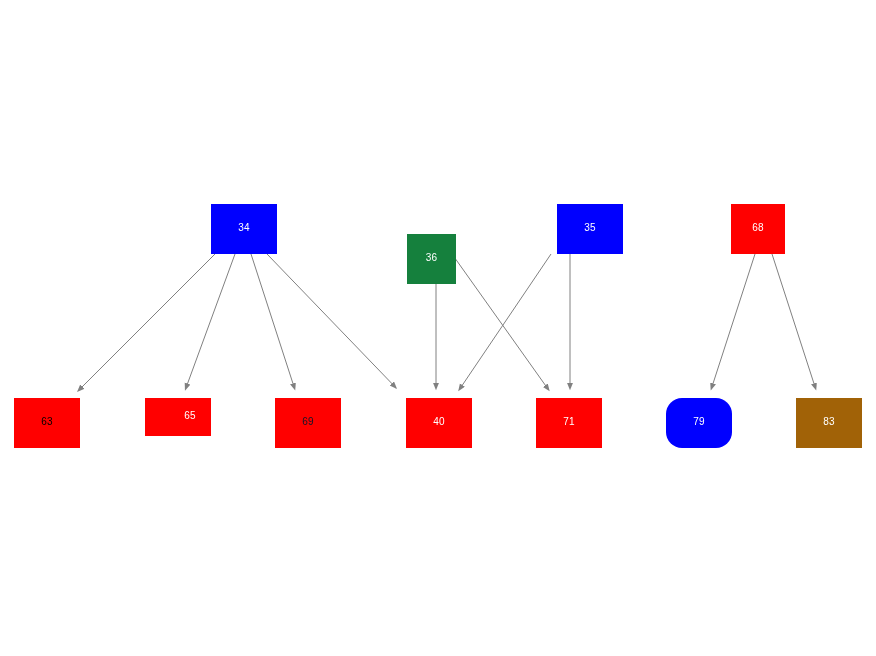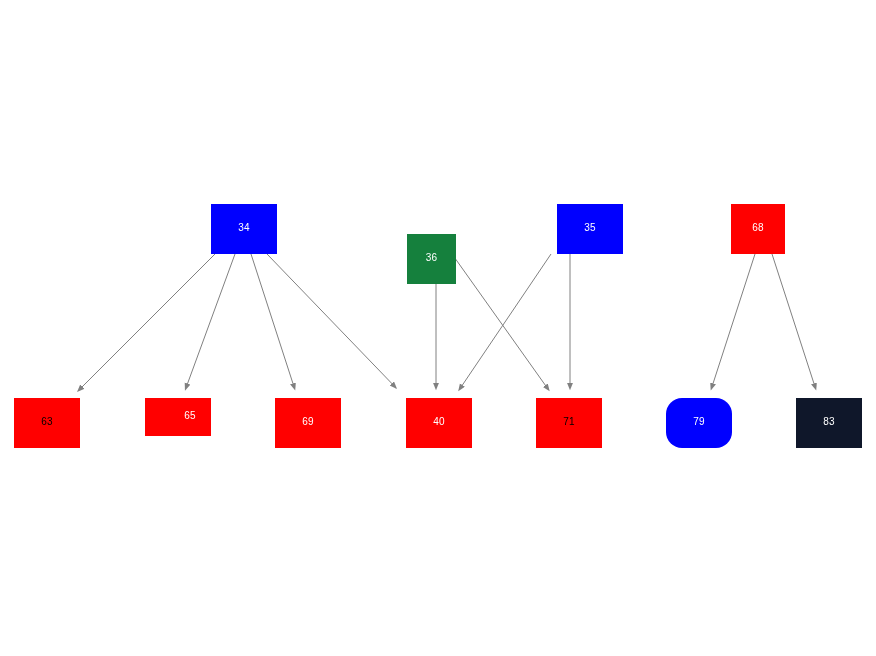--- a/index.html
+++ b/index.html
@@ -101,29 +101,29 @@
       <div class="graph-node" style="left: 731px; top: 204px; width: 54px; height: 50px; background: rgb(255, 0, 0);">
         <span class="node-label" style="color: rgb(255, 255, 255);">68</span>
       </div>
       <div class="graph-node" style="left: 14px; top: 398px; width: 66px; height: 50px; background: rgb(255, 0, 0);">
         <span class="node-label" style="color: #000000;">63</span>
       </div>
       <div class="graph-node" style="left: 145px; top: 398px; width: 66px; height: 38px; background: rgb(255, 0, 0); padding-left: 24px;">
         <span class="node-label" style="color: rgb(255, 255, 255);">65</span>
       </div>
       <div class="graph-node" style="left: 275px; top: 398px; width: 66px; height: 50px; background: rgb(255, 0, 0);">
-        <span class="node-label" style="color: #ffffff;">69</span>
+        <span class="node-label" style="color: #0f172a;">69</span>
       </div>
       <div class="graph-node" style="left: 406px; top: 398px; width: 66px; height: 50px; background: rgb(255, 0, 0);">
         <span class="node-label" style="color: rgb(255, 255, 255);">40</span>
       </div>
       <div class="graph-node" style="left: 536px; top: 398px; width: 66px; height: 50px; background: rgb(255, 0, 0);">
-        <span class="node-label" style="color: #000000; text-align: center;">71</span>
+        <span class="node-label" style="color: #ffffff; text-align: center;">71</span>
       </div>
       <div class="graph-node" style="left: 666px; top: 398px; width: 66px; height: 50px; background: rgb(0, 0, 255); border-radius: 16px;">
         <span class="node-label" style="color: rgb(255, 255, 255);">79</span>
       </div>
-      <div class="graph-node" style="left: 796px; top: 398px; width: 66px; height: 50px; background: #0f172a;">
+      <div class="graph-node" style="left: 796px; top: 398px; width: 66px; height: 50px; background: #a16207;">
         <span class="node-label" style="color: rgb(255, 255, 255);">83</span>
       </div>
     </div>
 
 </div>
 
 </body></html>

